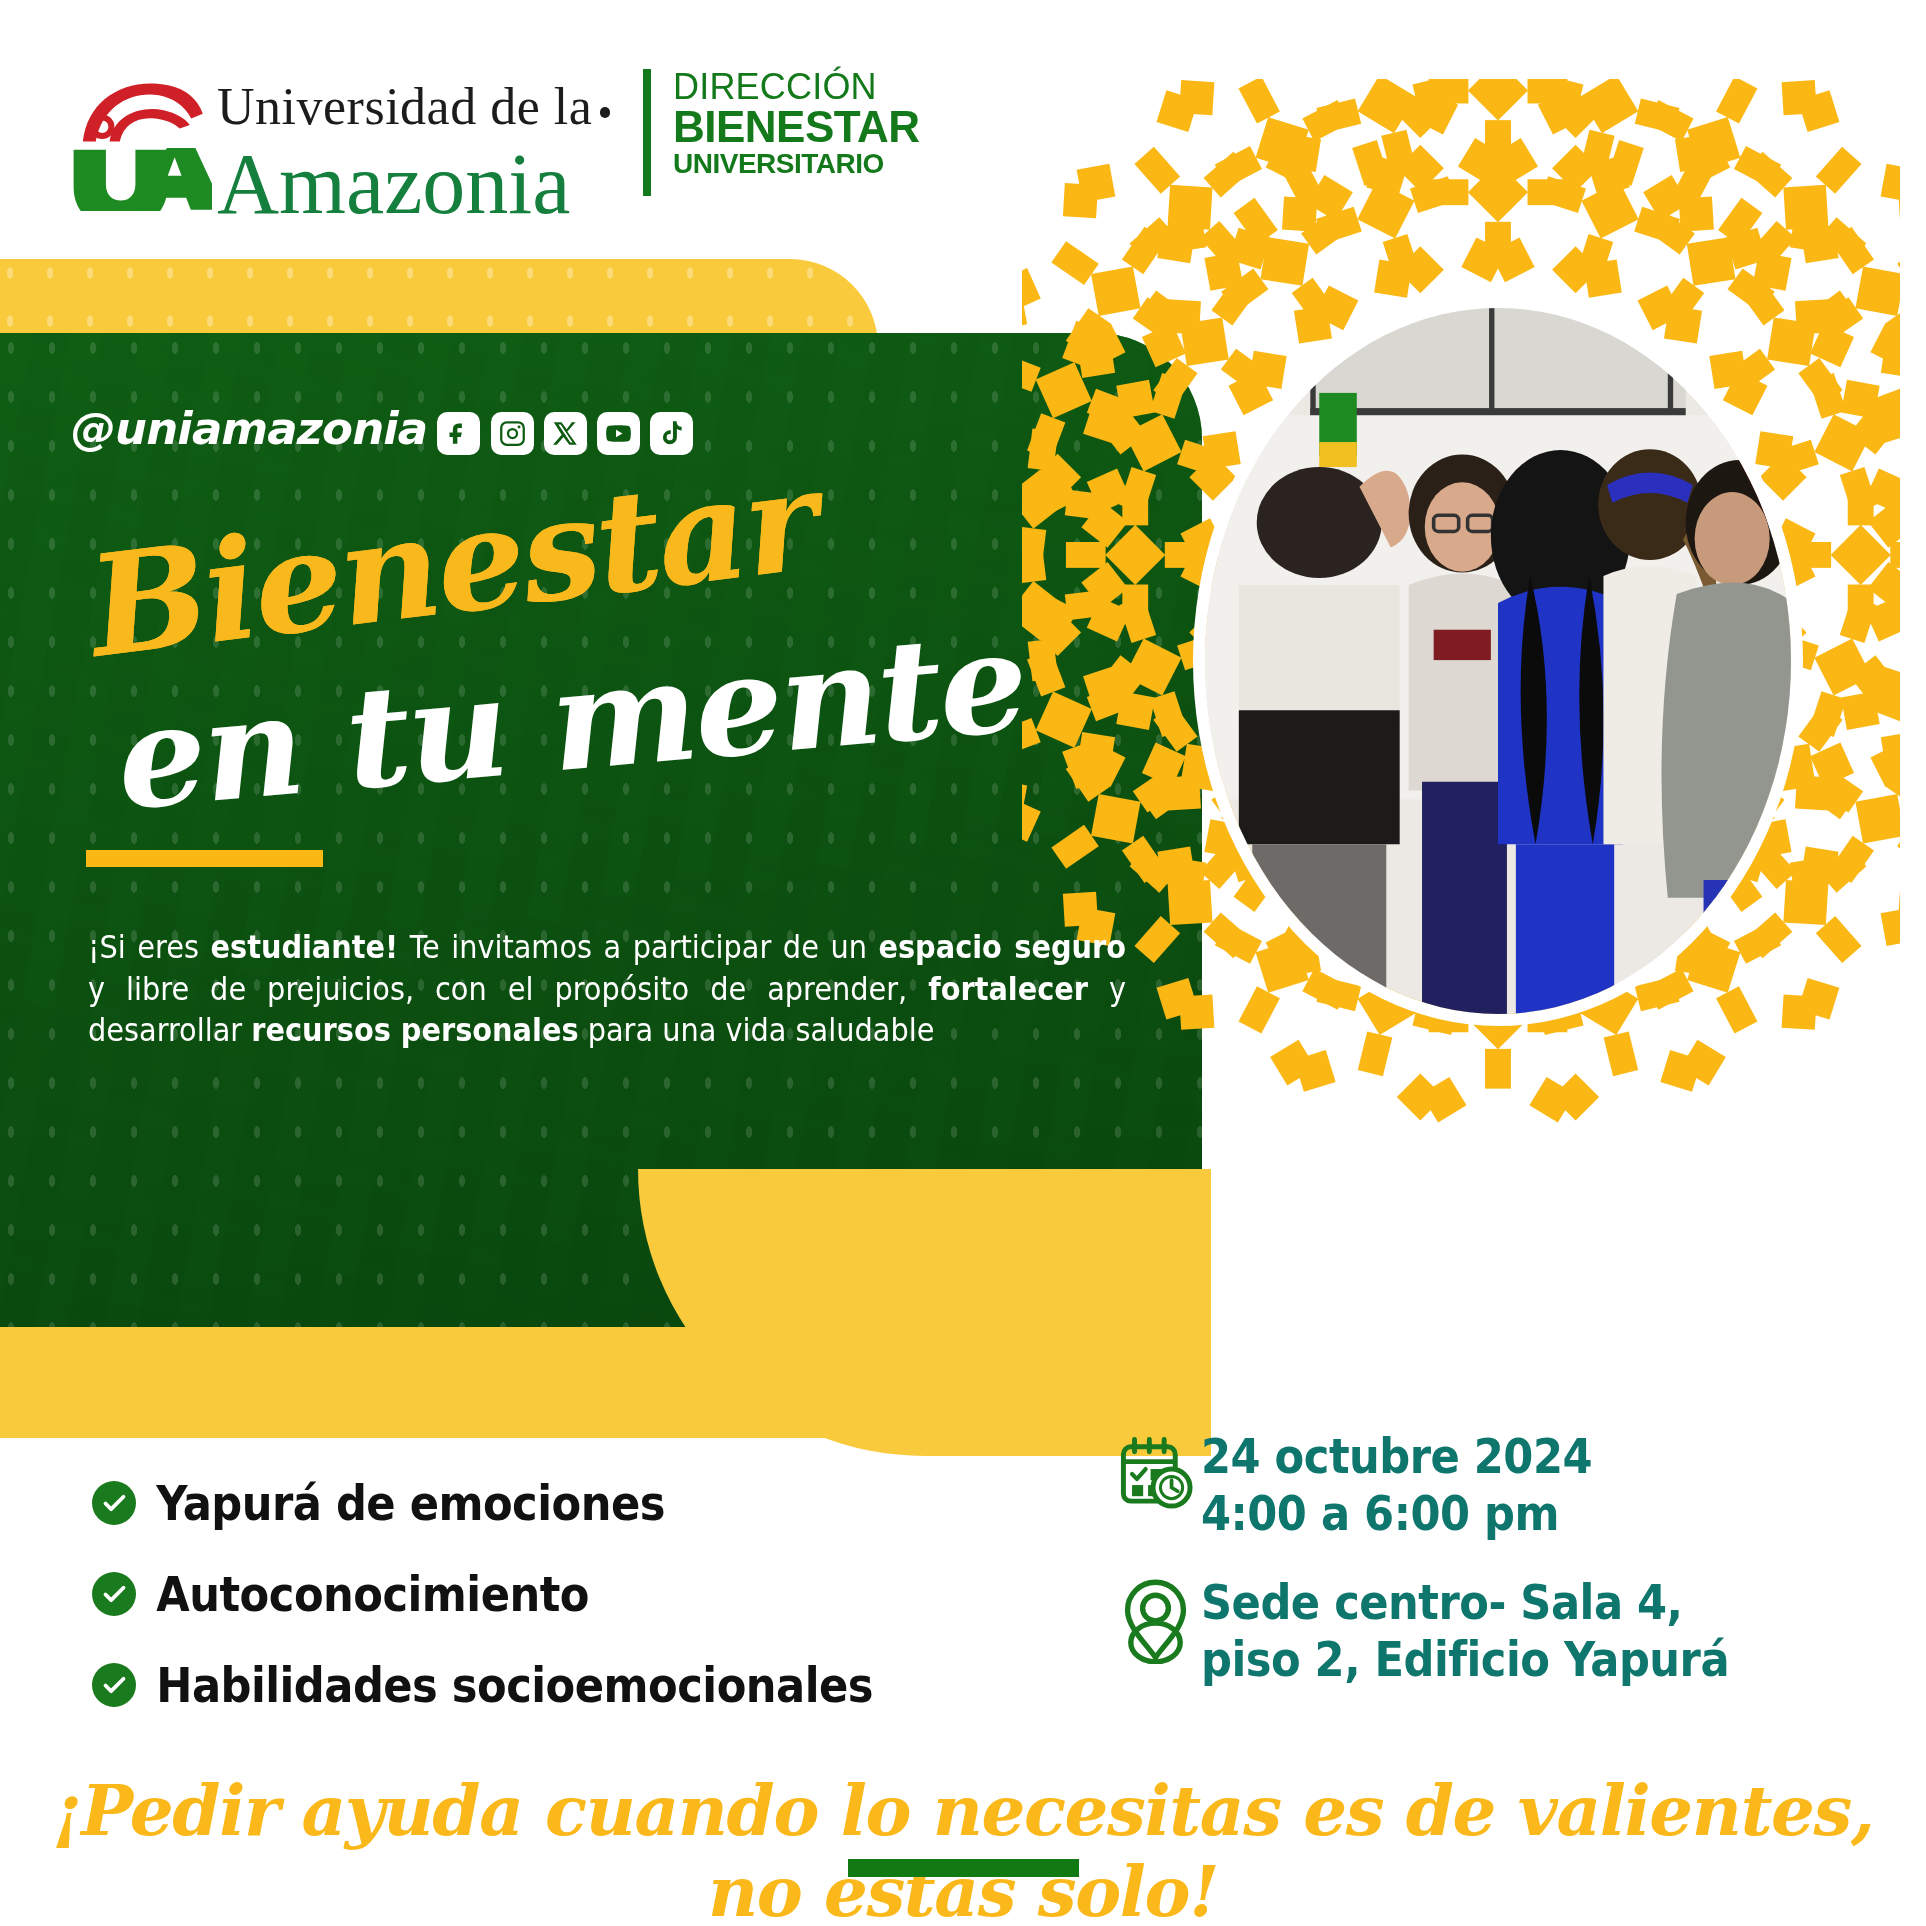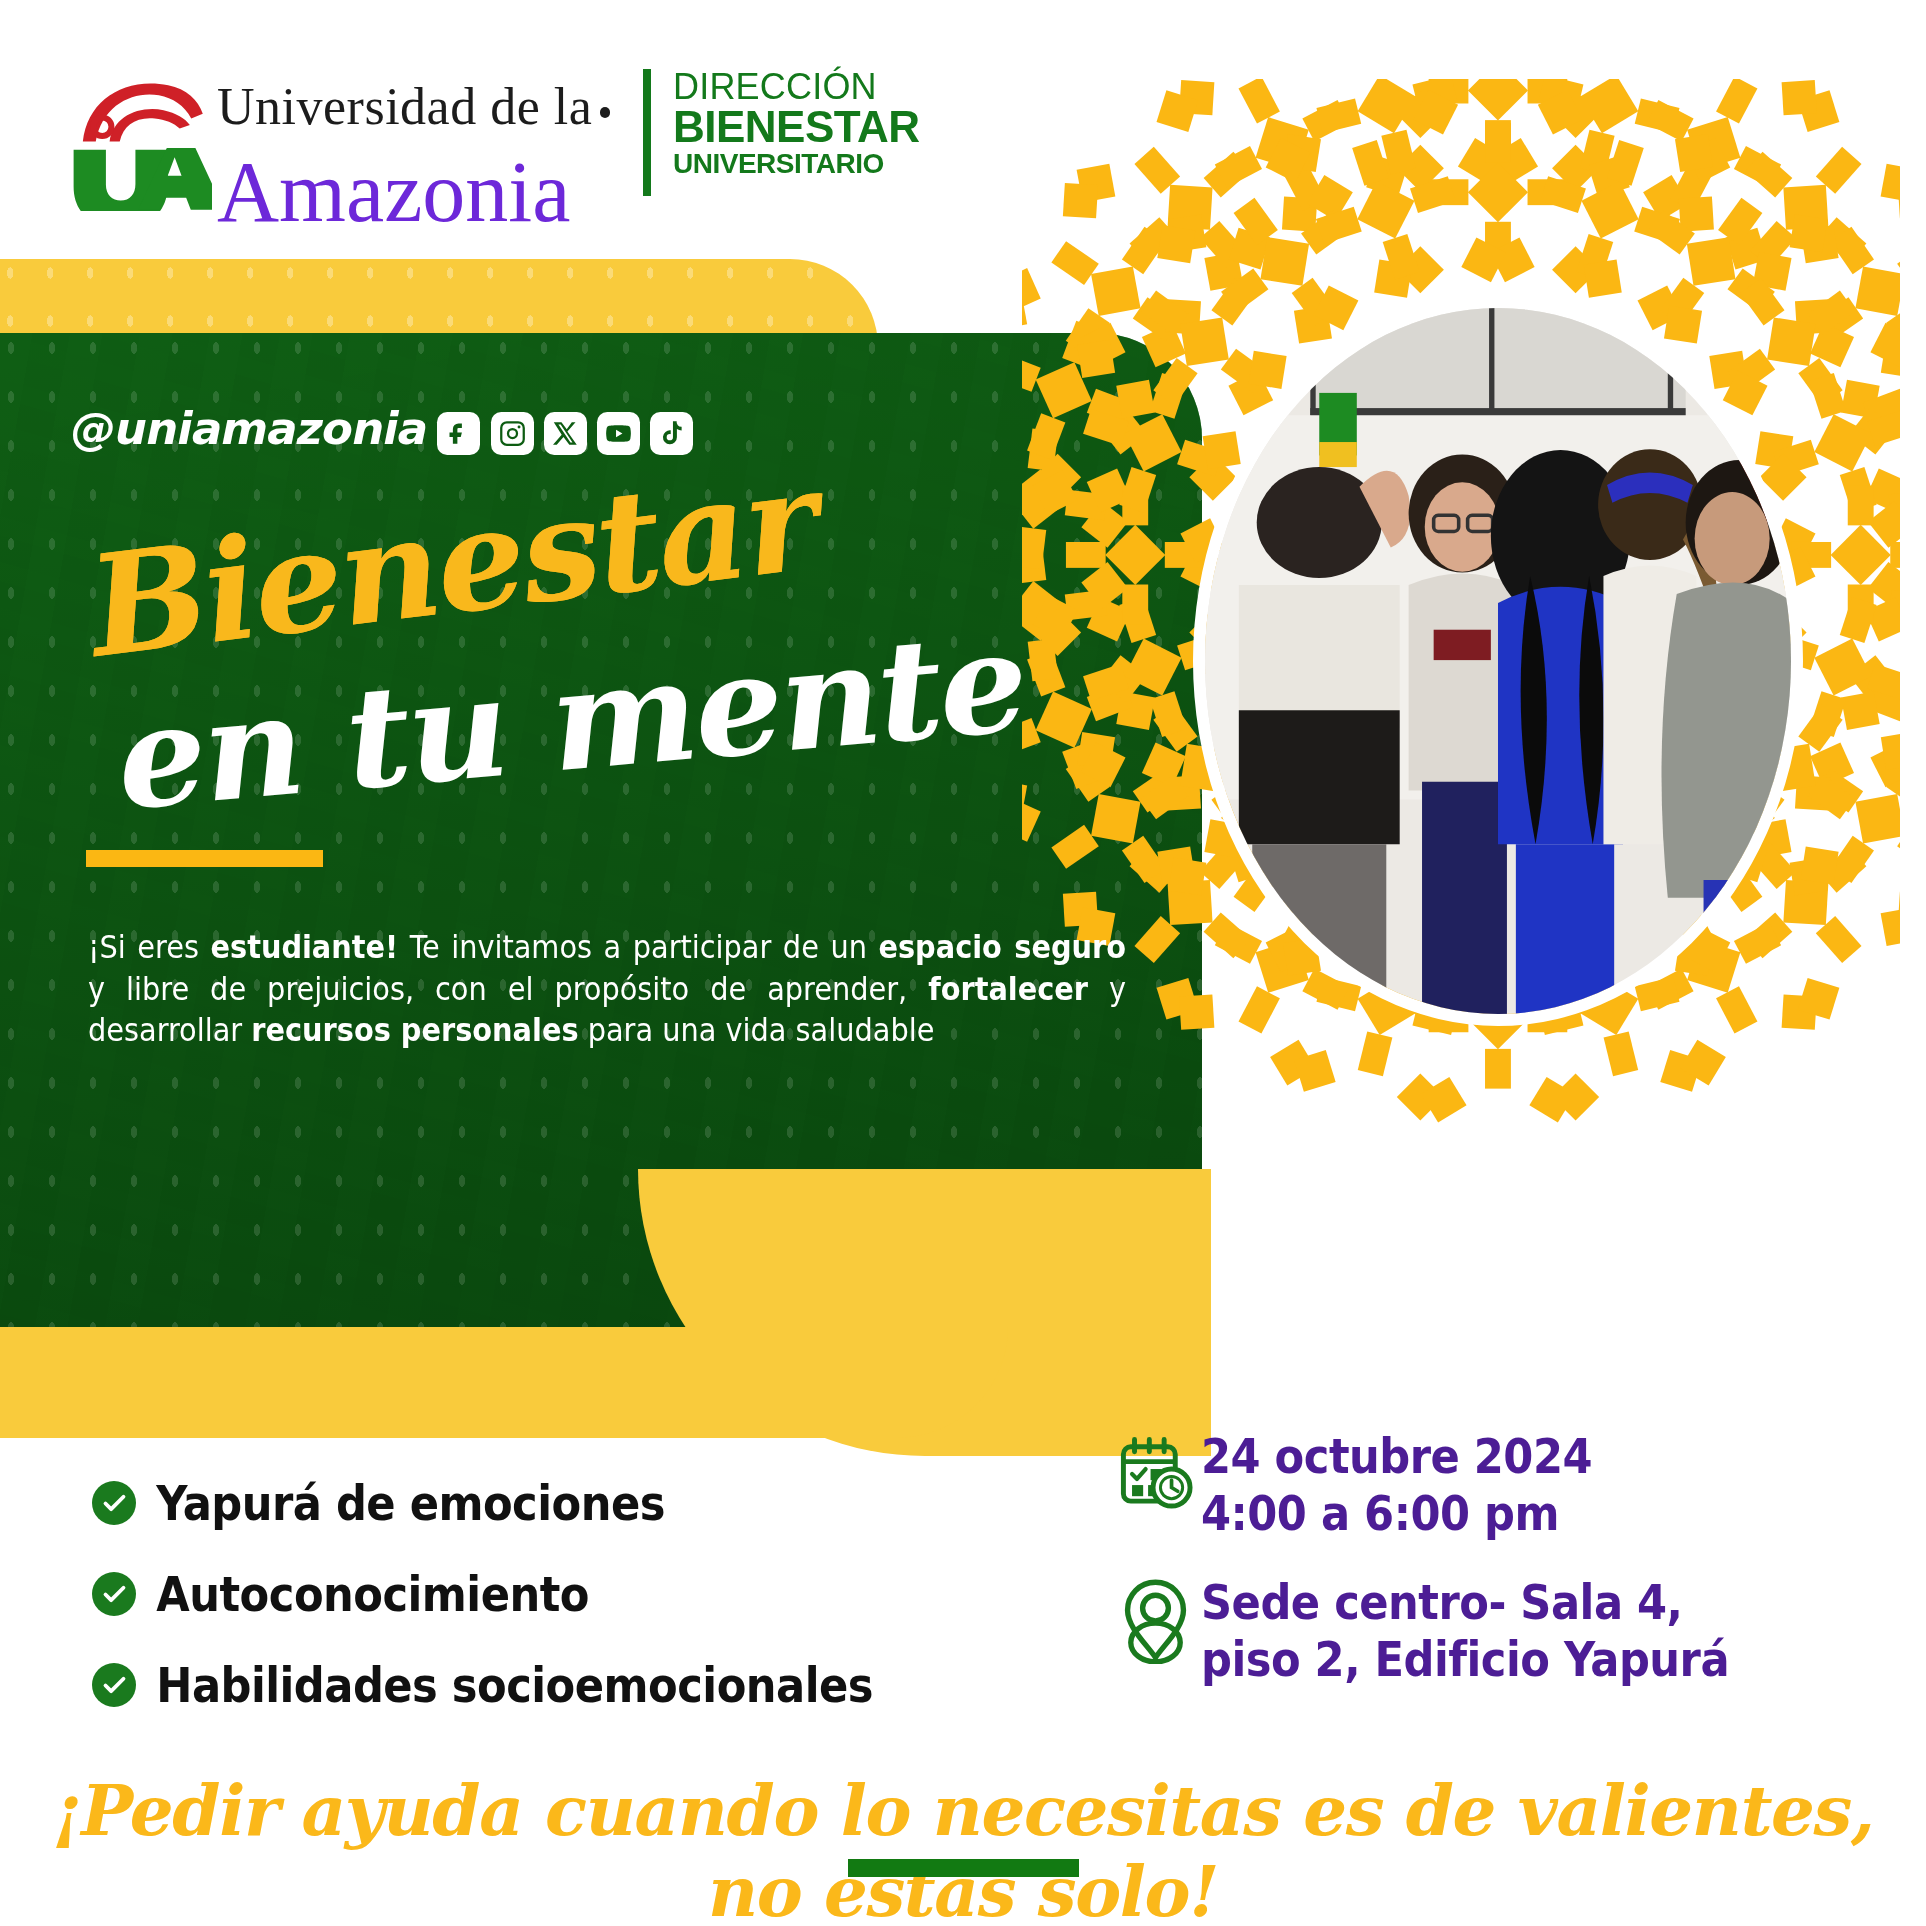--- a/index.html
+++ b/index.html
@@ -8,21 +8,21 @@
 
   
   #header{position:absolute;left:0;top:0;width:1706px;height:240px;}
   #logo-mark{position:absolute;left:69px;top:72px;width:143px;height:139px;}
   #logo-words{position:absolute;left:217px;top:81px;}
   #uni-line1{font-family:"Liberation Serif","DejaVu Serif",serif;font-size:52px;
              color:#1c1c1c;letter-spacing:0.5px;line-height:1;}
   #uni-dot{display:inline-block;width:10.2px;height:10.2px;border-radius:50%;
            background:#1c1c1c;vertical-align:6.5px;margin-left:7.4px;}
   #uni-line2{font-family:"Liberation Serif","DejaVu Serif",serif;font-size:86px;
-             color:#6d28d9;line-height:0.95;margin-top:19px;}
+             color:#15803d;line-height:0.95;margin-top:11px;}
   #head-divider{position:absolute;left:643px;top:69px;width:7.9px;height:127px;background:#13791b;}
   #head-dept{position:absolute;left:673px;top:69px;color:#13791b;}
   #dept-1{font-size:36px;letter-spacing:0.2px;line-height:1.0;font-weight:400;}
   #dept-2{font-size:44px;font-weight:bold;line-height:1.02;letter-spacing:-0.5px;}
   #dept-3{font-size:28px;font-weight:bold;line-height:1.02;letter-spacing:-0.5px;}
 
   
   #yellow-band{position:absolute;left:0;top:259px;width:878px;height:139px;
                background:#f9cb3c;border-top-right-radius:88px;}
   #yellow-band .dots{position:absolute;inset:0;border-top-right-radius:88px;
@@ -81,21 +81,21 @@
   .chk{width:44px;height:44px;border-radius:50%;background:#1a7a1e;
        display:flex;align-items:center;justify-content:center;flex:none;}
   .chk svg{width:27px;height:27px;}
   .btxt{margin-left:20.3px;font-size:48px;font-weight:bold;color:#111;
         font-family:"DejaVu Sans Condensed","Liberation Sans",sans-serif;letter-spacing:-0.5px;}
 
   
   #info{position:absolute;left:1109px;top:1428px;z-index:8;}
   .inforow{display:flex;align-items:flex-start;margin-bottom:33px;}
   .infoicon{width:92px;flex:none;display:flex;justify-content:center;padding-top:3.7px;}
-  .infotxt{font-size:48px;font-weight:bold;color:#4c1d95;line-height:1.18;
+  .infotxt{font-size:48px;font-weight:bold;color:#0f766e;line-height:1.18;
            font-family:"DejaVu Sans Condensed","Liberation Sans",sans-serif;letter-spacing:-0.5px;}
 
   
   #tagline{position:absolute;left:0;top:1770px;width:1926px;text-align:center;z-index:8;
      font-family:"DejaVu Serif",serif;font-style:italic;font-weight:bold;
      font-size:69px;color:#fbb81a;letter-spacing:-1.4px;}
   #tag-bar{position:absolute;left:848px;top:1859px;width:231px;height:17.6px;background:#127a12;z-index:8;}
 </style>
 </head>
 <body>

